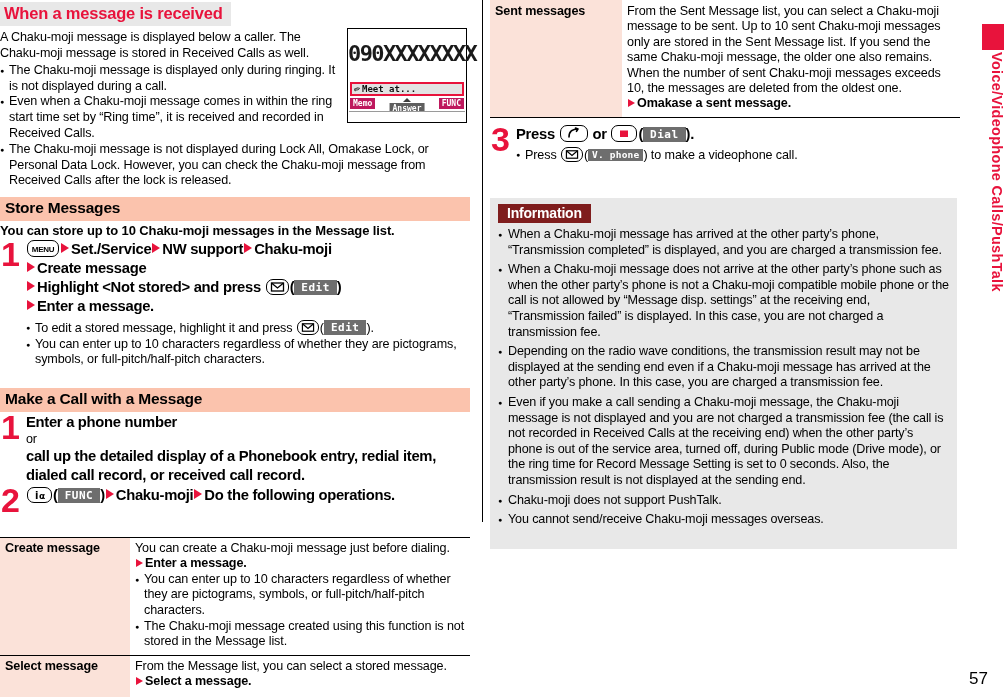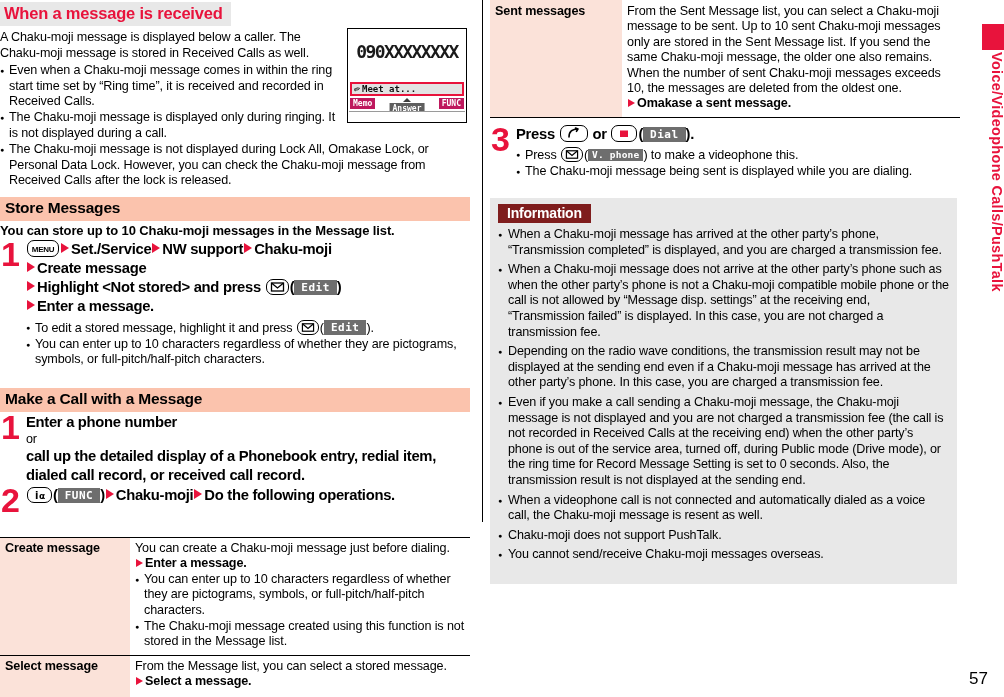--- a/index.html
+++ b/index.html
@@ -114,21 +114,21 @@
     position:absolute;left:347px;top:28px;
     width:120px;height:95px;
     border:1px solid #000;
     background:#fff;
     box-sizing:border-box;
   }
   .ps-num{
     position:absolute;left:0;right:0;top:12px;
     text-align:center;
     font-family:"DejaVu Sans Mono", monospace;
-    font-size:18px;font-weight:bold;
+    font-size:22px;font-weight:bold;
     letter-spacing:-1.6px;
     color:#1a1a1a;
   }
   .ps-msgrow{
     position:absolute;left:2px;right:2px;top:53px;height:14px;
     border:2px solid #e8133c;
     background:#e3e3e3;
     box-sizing:border-box;
   }
   .ps-msgrow span{
@@ -229,22 +229,22 @@
   <div class="col-divider"></div>
 
   <div class="col-left">
 
     <div style="position:absolute;left:0;top:2px;width:470px;">
       <div class="sec-title">When a message is received</div>
 
       <div class="para" style="width:340px;margin-top:4px;">A Chaku-moji message is displayed below a caller. The Chaku-moji message is stored in Received Calls as well.</div>
 
       <ul class="bullets" style="width:344px;margin-top:2px;">
+        <li>The Chaku-moji message is displayed only during ringing. It is not displayed during a call.</li>
         <li>Even when a Chaku-moji message comes in within the ring start time set by “Ring time”, it is received and recorded in Received Calls.</li>
-        <li>The Chaku-moji message is displayed only during ringing. It is not displayed during a call.</li>
       </ul>
       <ul class="bullets" style="width:470px;margin-top:1px;">
         <li>The Chaku-moji message is not displayed during Lock All, Omakase Lock, or Personal Data Lock. However, you can check the Chaku-moji message from Received Calls after the lock is released.</li>
       </ul>
     </div>
 
     <div class="phone-shot">
       <div class="ps-num">090XXXXXXXX</div>
       <div class="ps-msgrow">
         <div class="ps-pen">✏</div>
@@ -384,36 +384,34 @@
                 </svg></span><span>(</span><span class="softkey">Dial</span><span>).</span>
           </span>
         </div>
 
         <ul class="bullets" style="margin-top:3px;width:440px;">
           <li>
             <span>Press</span>
             <span class="key"><svg width="14" height="13" viewBox="0 0 15 14">
                   <rect x="1.5" y="3" width="12" height="8" fill="none" stroke="#000" stroke-width="1.3"></rect>
                   <path d="M1.5 3 L7.5 8 L13.5 3" fill="none" stroke="#000" stroke-width="1.3"></path>
-                </svg></span><span>(</span><span class="softkey sm">V. phone</span><span>) to make a videophone this.</span>
+                </svg></span><span>(</span><span class="softkey sm">V. phone</span><span>) to make a videophone call.</span>
           </li>
-          <li>The Chaku-moji message being sent is displayed while you are dialing.</li>
         </ul>
       </div>
     </div>
 
     <div style="position:absolute;left:0;top:198px;width:467px;">
       <div class="infobox">
         <div class="info-title">Information</div>
         <ul>
           <li>When a Chaku-moji message has arrived at the other party’s phone, “Transmission completed” is displayed, and you are charged a transmission fee.</li>
           <li>When a Chaku-moji message does not arrive at the other party’s phone such as when the other party’s phone is not a Chaku-moji compatible mobile phone or the call is not allowed by “Message disp. settings” at the receiving end, “Transmission failed” is displayed. In this case, you are not charged a transmission fee.</li>
           <li>Depending on the radio wave conditions, the transmission result may not be displayed at the sending end even if a Chaku-moji message has arrived at the other party’s phone. In this case, you are charged a transmission fee.</li>
           <li>Even if you make a call sending a Chaku-moji message, the Chaku-moji message is not displayed and you are not charged a transmission fee (the call is not recorded in Received Calls at the receiving end) when the other party’s phone is out of the service area, turned off, during Public mode (Drive mode), or the ring time for Record Message Setting is set to 0 seconds. Also, the transmission result is not displayed at the sending end.</li>
-          <li>When a videophone call is not connected and automatically dialed as a voice call, the Chaku-moji message is resent as well.</li>
           <li>Chaku-moji does not support PushTalk.</li>
           <li style="margin-bottom:12px;">You cannot send/receive Chaku-moji messages overseas.</li>
         </ul>
       </div>
     </div>
 
   </div>
 
   <div class="tab-red"></div>
   <div class="tab-label">Voice/Videophone Calls/PushTalk</div>

